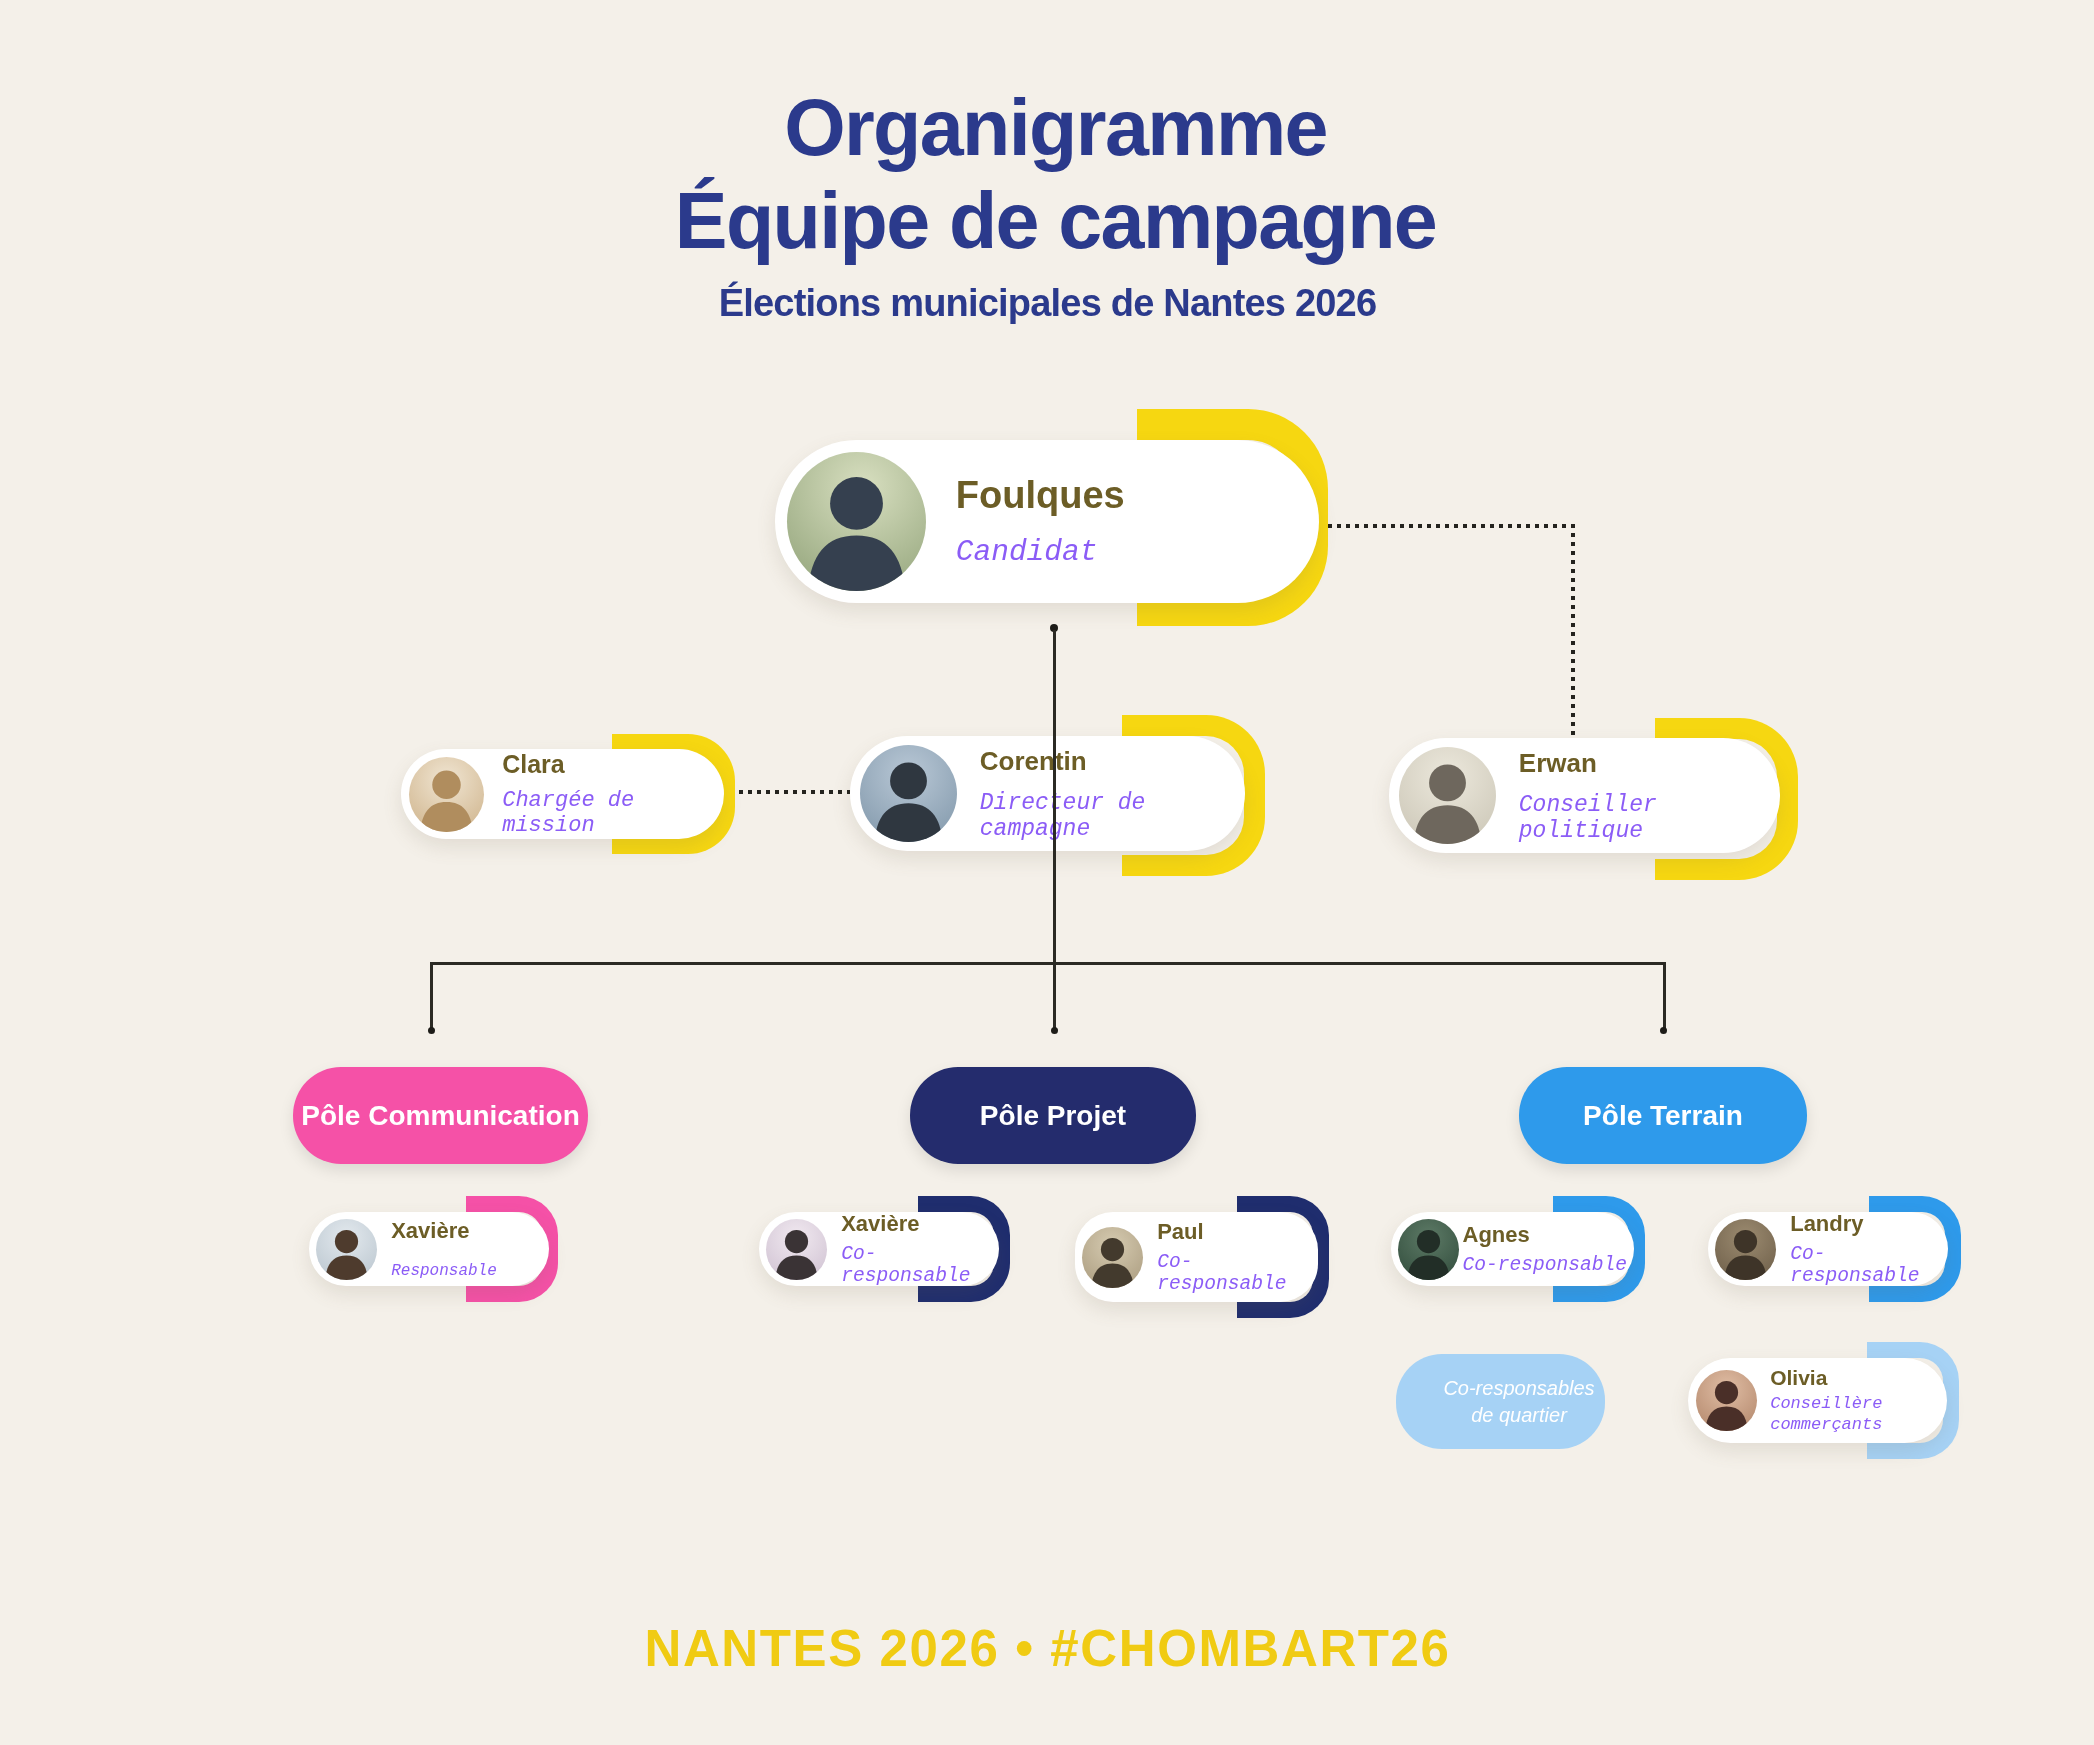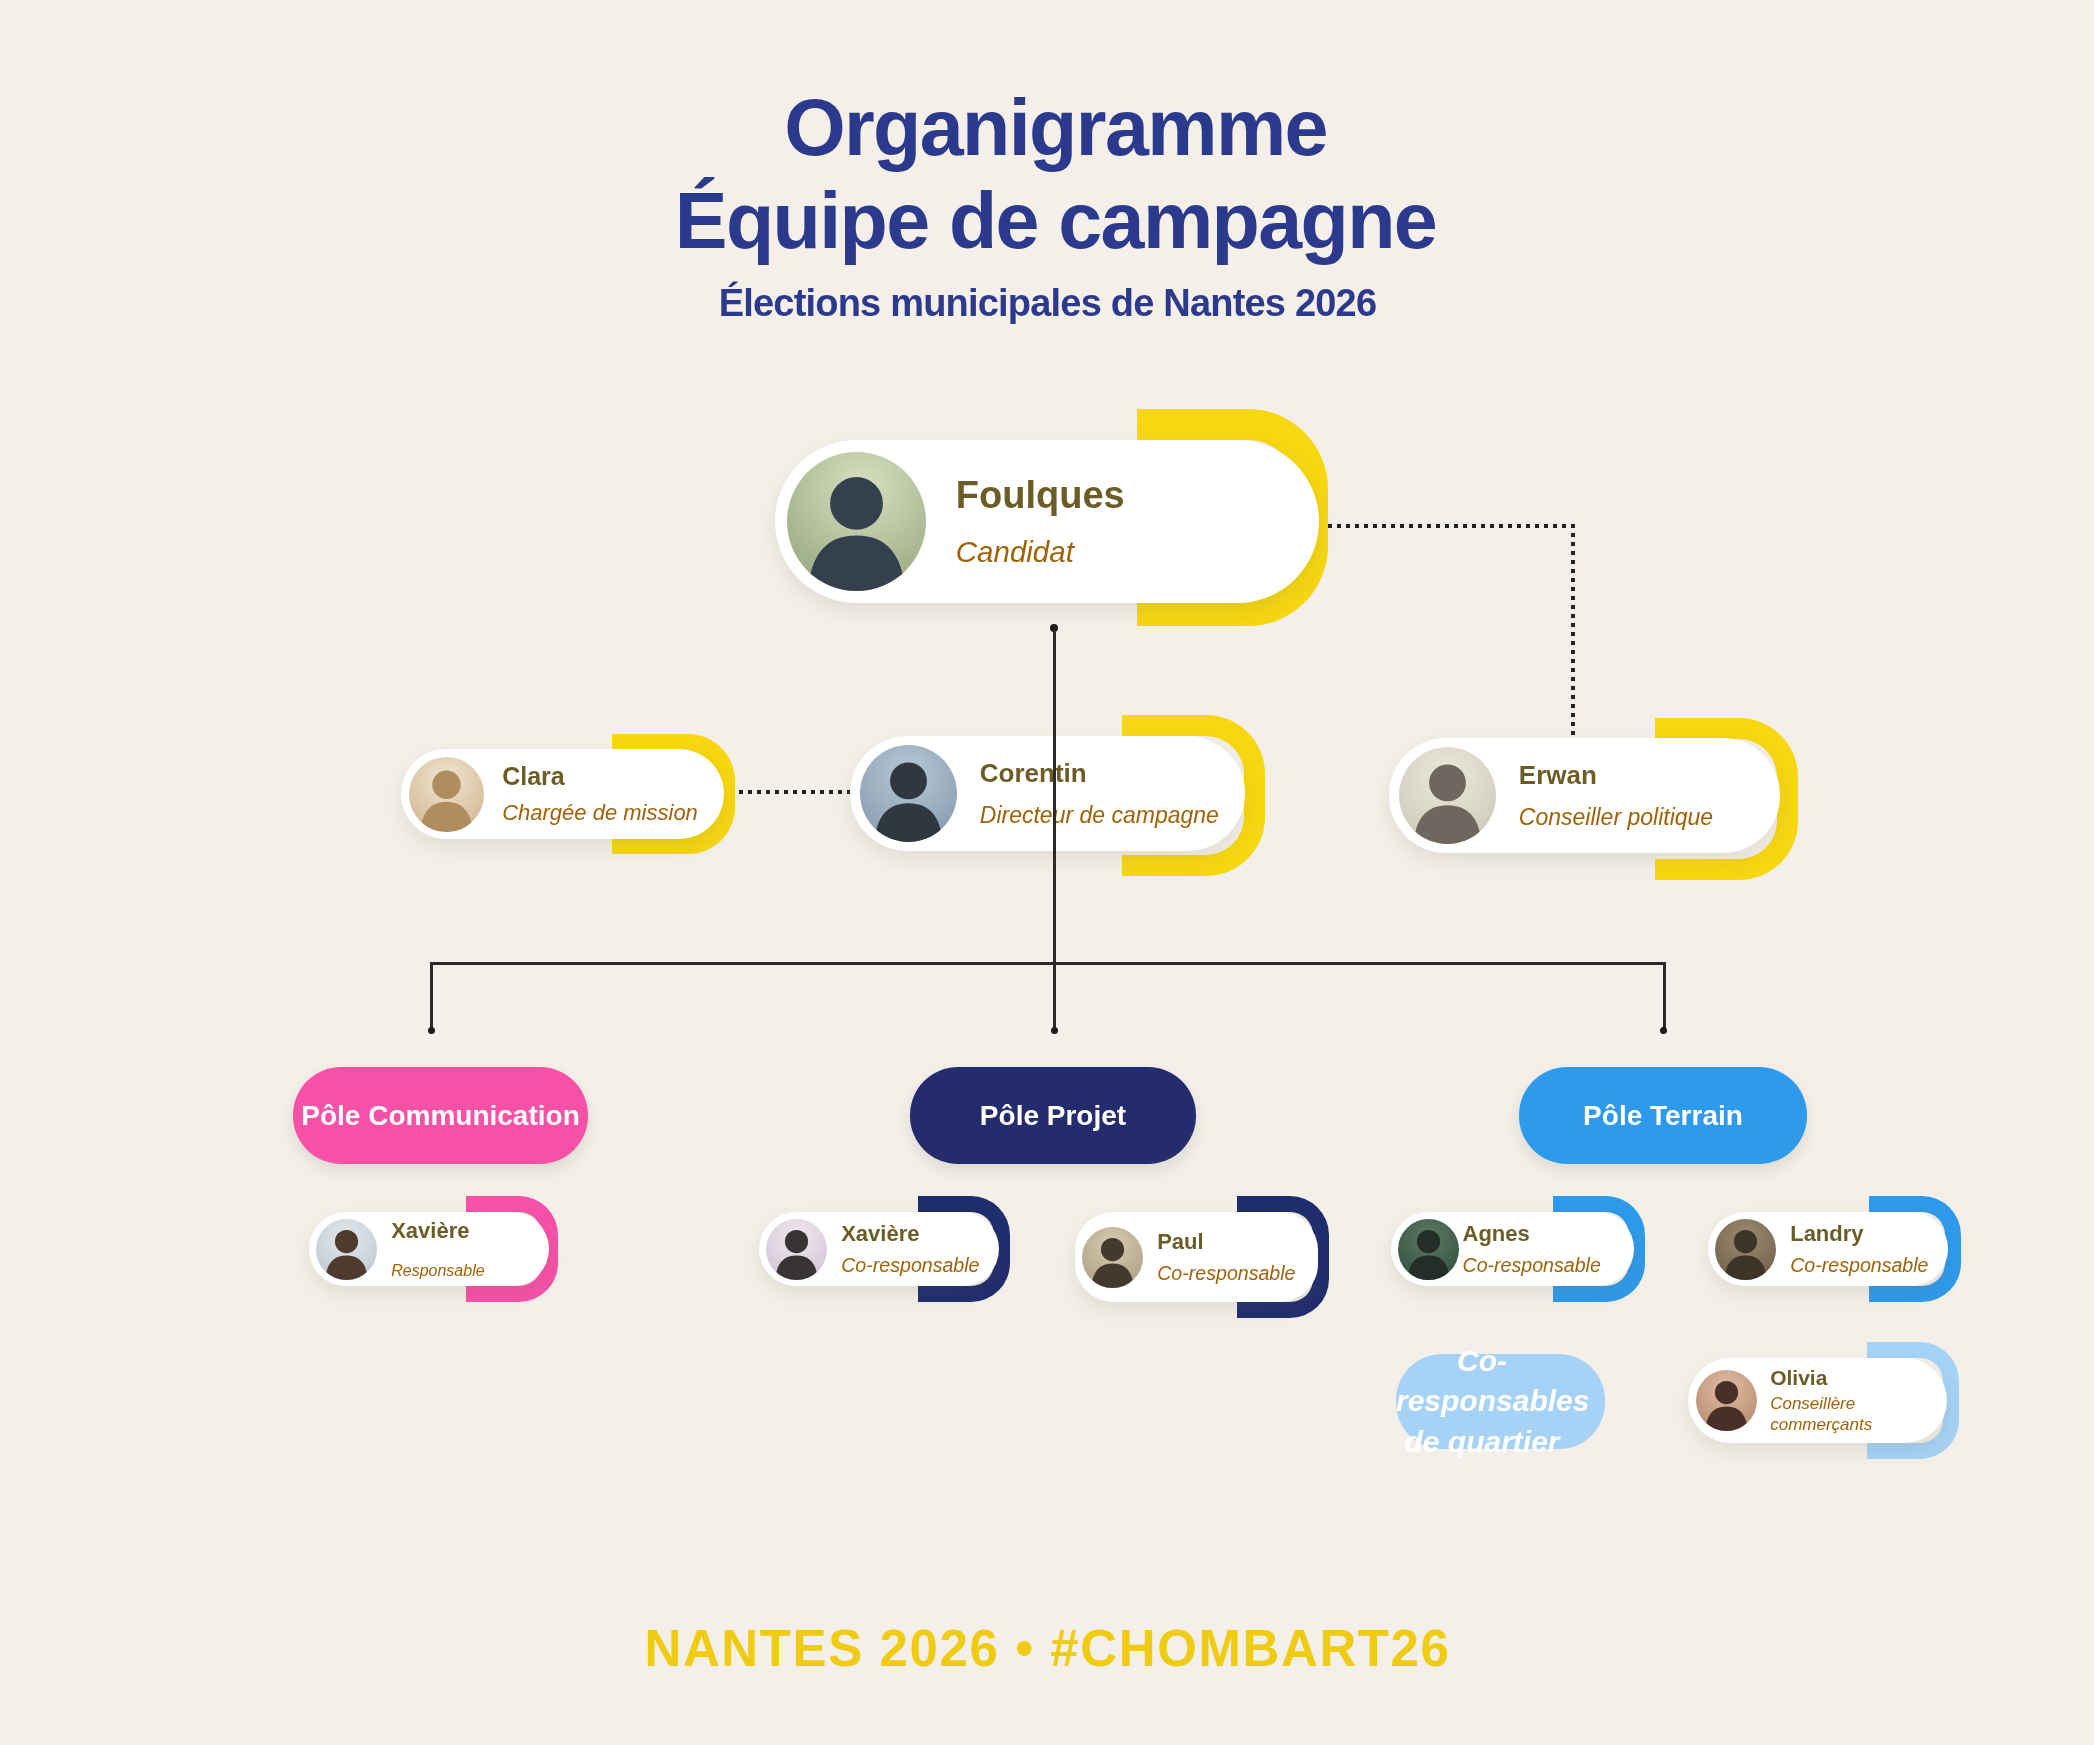--- a/index.html
+++ b/index.html
@@ -33,42 +33,42 @@
     position:relative;z-index:1;width:100%;height:100%;background:#ffffff;
     display:flex;align-items:center;
     box-shadow:0 8.2px 19.6px rgba(110,100,80,0.14);
   }
   .avatar{
     border-radius:50%;flex:0 0 auto;overflow:hidden;position:relative;
   }
   .avatar svg{display:block;width:100%;height:100%;}
   .txt{display:flex;flex-direction:column;justify-content:center;}
   .nm{color:#6C5D26;font-weight:800;}
-  .rl{color:#a16207;font-style:italic;}
+  .rl{color:#8b5cf6;font-style:italic;font-family:Liberation Mono, monospace;}
   
   .av-foulques{background:radial-gradient(circle at 55% 25%,#d8dfc0,#8ea076);color:#35404f;}
   .av-clara{background:radial-gradient(circle at 50% 30%,#f0e5d2,#cdb188);color:#b08d5e;}
   .av-corentin{background:radial-gradient(circle at 50% 30%,#b9c8d6,#7e95a8);color:#2f3740;}
   .av-erwan{background:radial-gradient(circle at 50% 30%,#ece8dc,#c9c4b4);color:#6e675d;}
   .av-xaviere{background:radial-gradient(circle at 50% 30%,#e3e9ee,#b8c4cd);color:#4e3b2d;}
   .av-raphael{background:radial-gradient(circle at 50% 30%,#f1e9f0,#cdbfd0);color:#3a3335;}
   .av-paul{background:radial-gradient(circle at 50% 30%,#d6cbb1,#a8997c);color:#433a2d;}
   .av-agnes{background:radial-gradient(circle at 50% 30%,#5d7a66,#2f4a3a);color:#222e27;}
   .av-landry{background:radial-gradient(circle at 50% 30%,#9c8b70,#6b5c47);color:#3e3428;}
   .av-olivia{background:radial-gradient(circle at 50% 30%,#e0bda4,#b08468);color:#4a2f28;}
   
   .badge{
     position:absolute;z-index:10;display:flex;align-items:center;justify-content:center;
     color:#ffffff;font-weight:800;font-size:28px;
     box-shadow:0 6.5px 14.7px rgba(0,0,0,0.10);
   }
   .chip{
-    position:absolute;z-index:10;display:flex;align-items:center;justify-content:flex-start;
-    text-align:center;color:#ffffff;font-style:italic;font-weight:700;
-    font-size:30px;line-height:1.35;
+    position:absolute;z-index:10;display:flex;align-items:center;justify-content:flex-end;
+    text-align:center;color:#ffffff;font-style:italic;font-weight:400;
+    font-size:20px;line-height:1.35;
   }
   
   .footer{
     position:absolute;left:0;width:2095px;text-align:center;top:1619px;
     color:#F0CB13;font-weight:800;font-size:51px;letter-spacing:1.6px;
   }
 </style>
 </head>
 <body>
 

